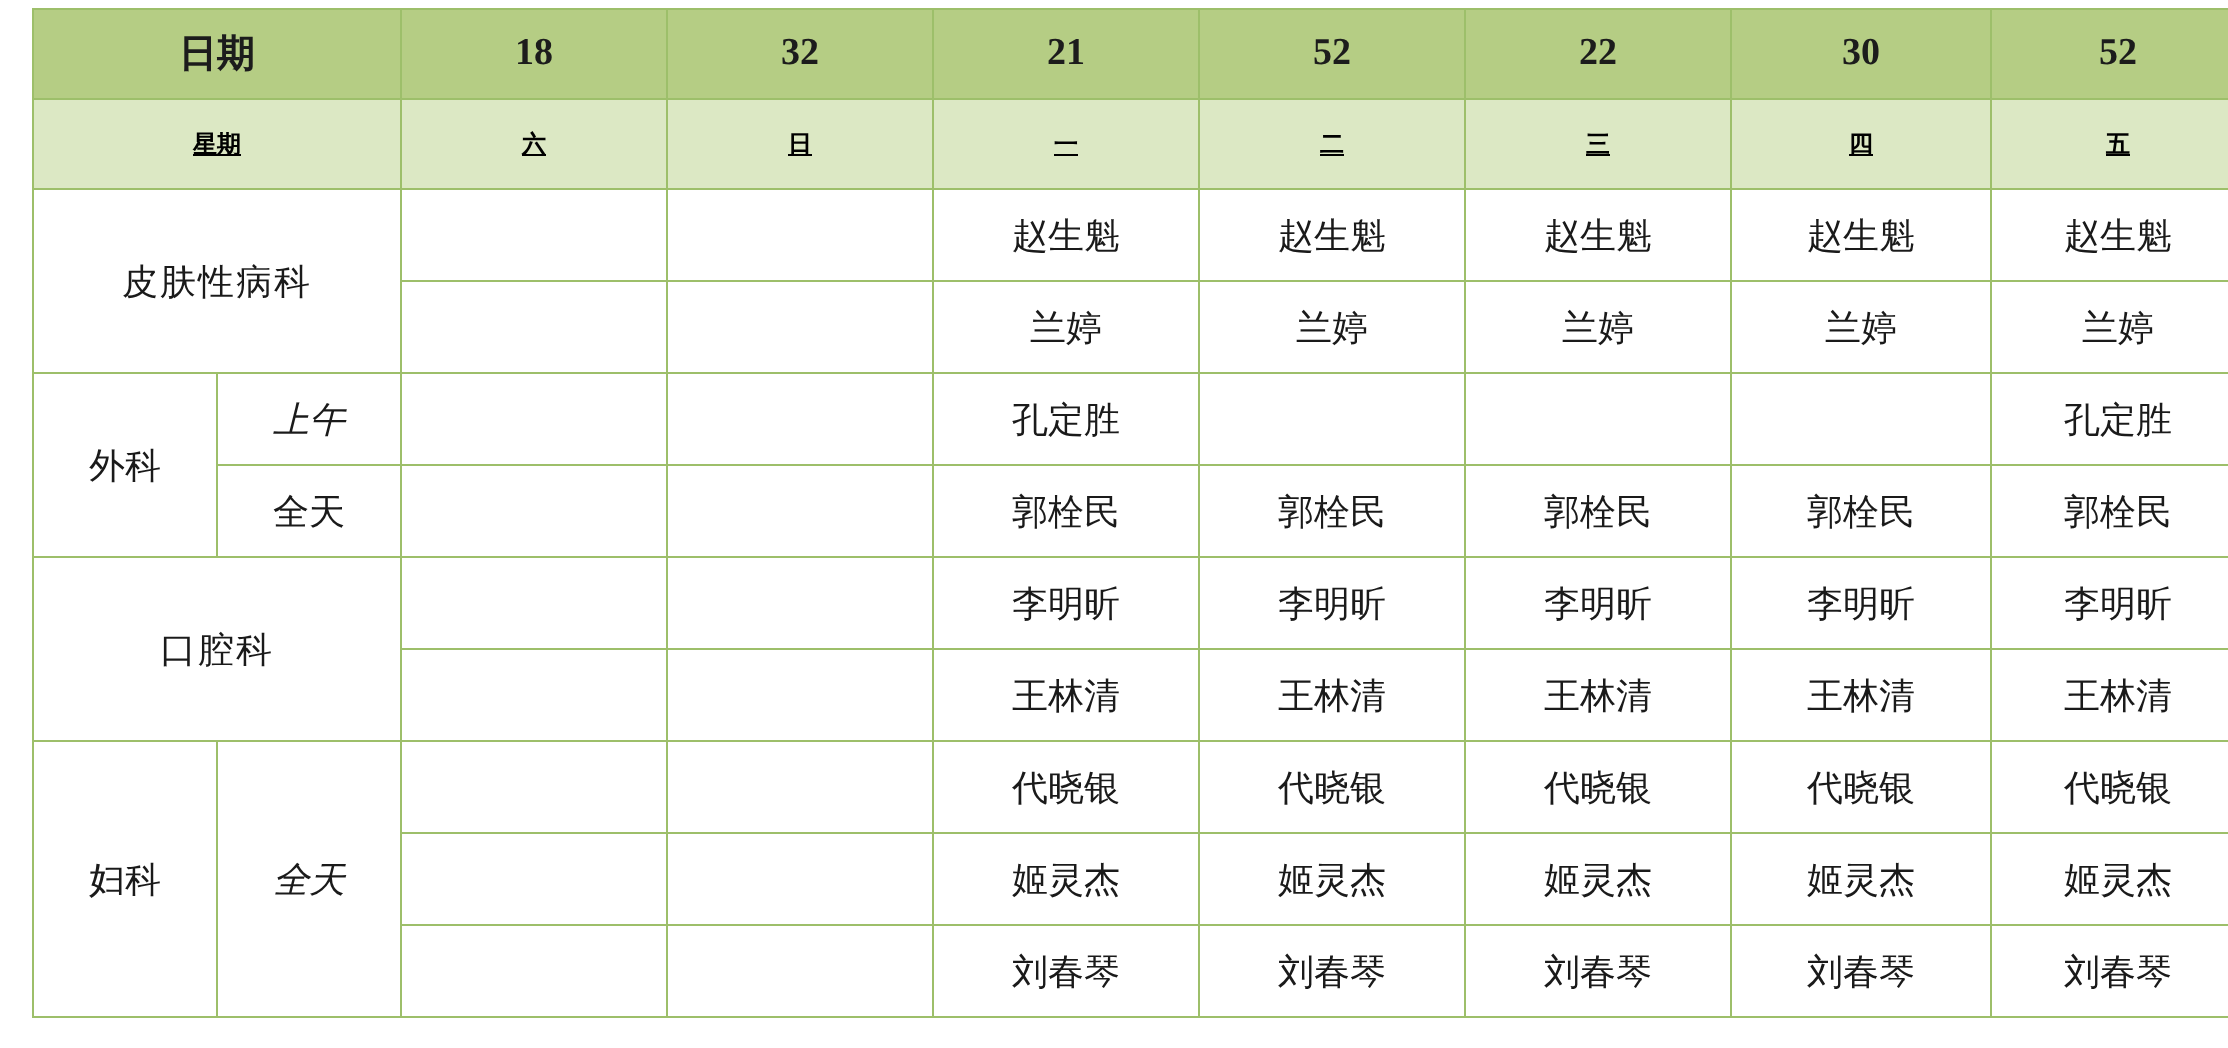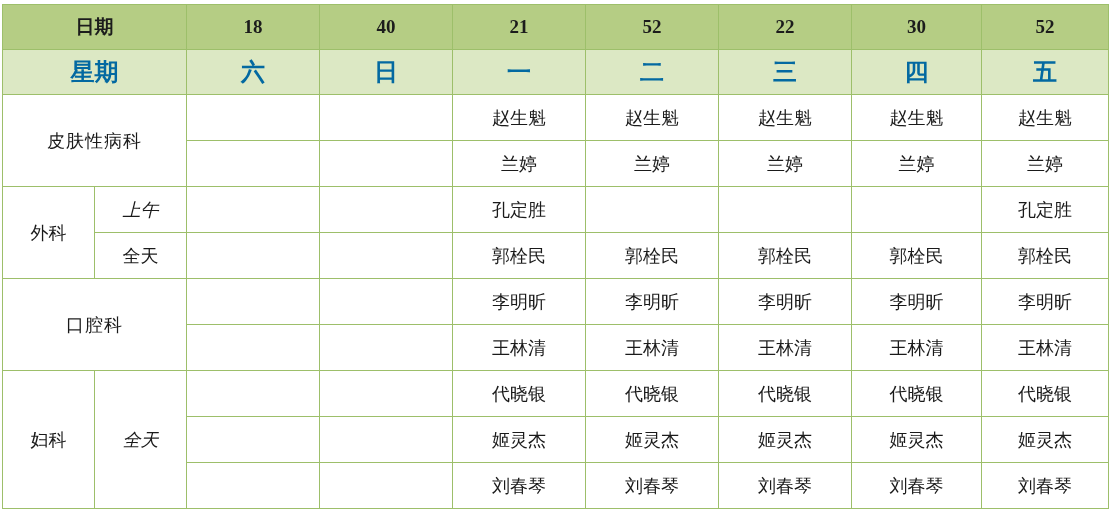--- a/index.html
+++ b/index.html
@@ -10,21 +10,21 @@
   body {
     font-family: "Liberation Sans", "DejaVu Sans", sans-serif;
     width: 1114px;
     height: 524px;
     overflow: hidden;
   }
   .schedule-wrap {
     width: 1114px;
     height: 524px;
     box-sizing: border-box;
-    padding: 4px 4px 4px 2px;
+    padding: 4px 4px 4px 16px;
   }
   table.schedule {
     border-collapse: collapse;
     width: 1106px;
     table-layout: fixed;
     border: 1px solid #9bbf64;
   }
   table.schedule td {
     border: 1px solid #9dbf6a;
     text-align: center;
@@ -42,22 +42,23 @@
     font-weight: bold;
     height: 44px;
     font-size: 19px;
     color: #1c1c1c;
   }
   
   tr.row-week td {
     background: #dce8c4;
     font-weight: bold;
     height: 44px;
-    font-size: 24px;
-    color: #0369a1;
+    font-size: 12px;
+    color: #000000;
+    text-decoration: underline;
   }
   
   td.tint {
     background: #dfe9c8;
   }
   td.plain {
     background: #ffffff;
   }
   td.dept {
     background: #ffffff;
@@ -93,21 +94,21 @@
       <col style="width:133px">
       <col style="width:133px">
       <col style="width:130px">
       <col style="width:127px">
     </colgroup>
     <tbody>
 
       <tr class="row-date">
         <td colspan="2">日期</td>
         <td>18</td>
-        <td>40</td>
+        <td>32</td>
         <td>21</td>
         <td>52</td>
         <td>22</td>
         <td>30</td>
         <td>52</td>
       </tr>
 
       <tr class="row-week">
         <td colspan="2">星期</td>
         <td>六</td>

